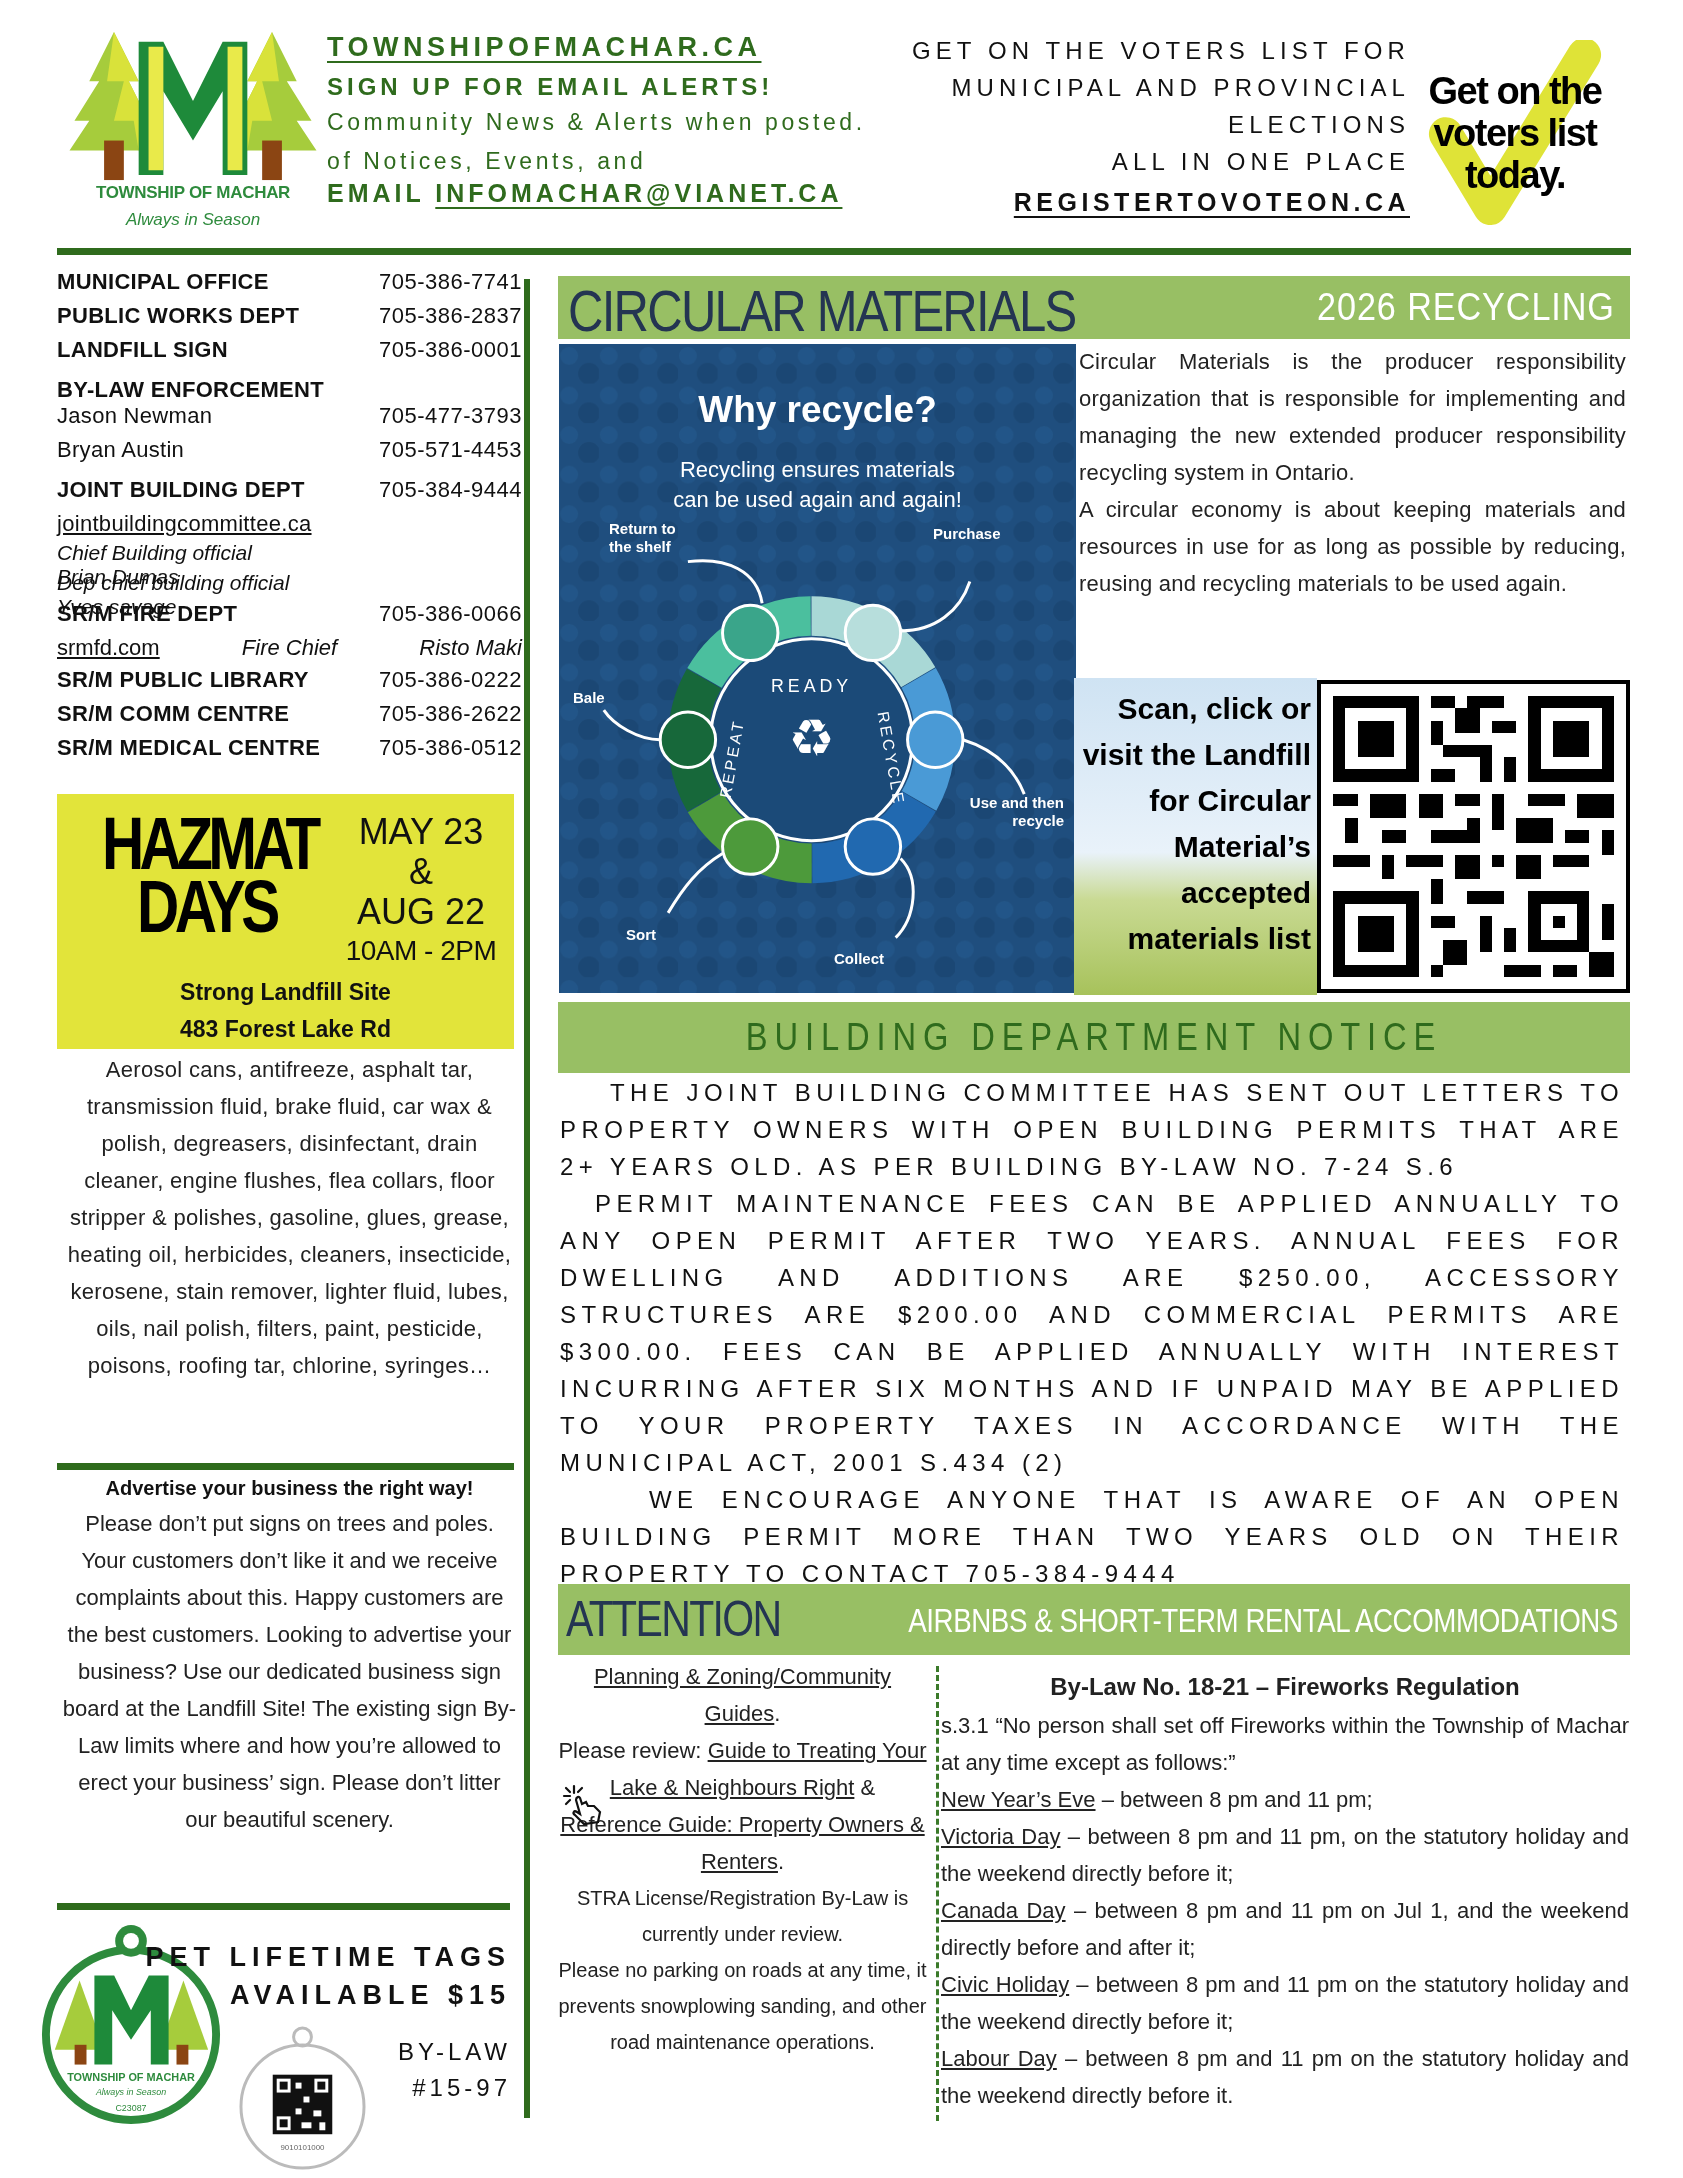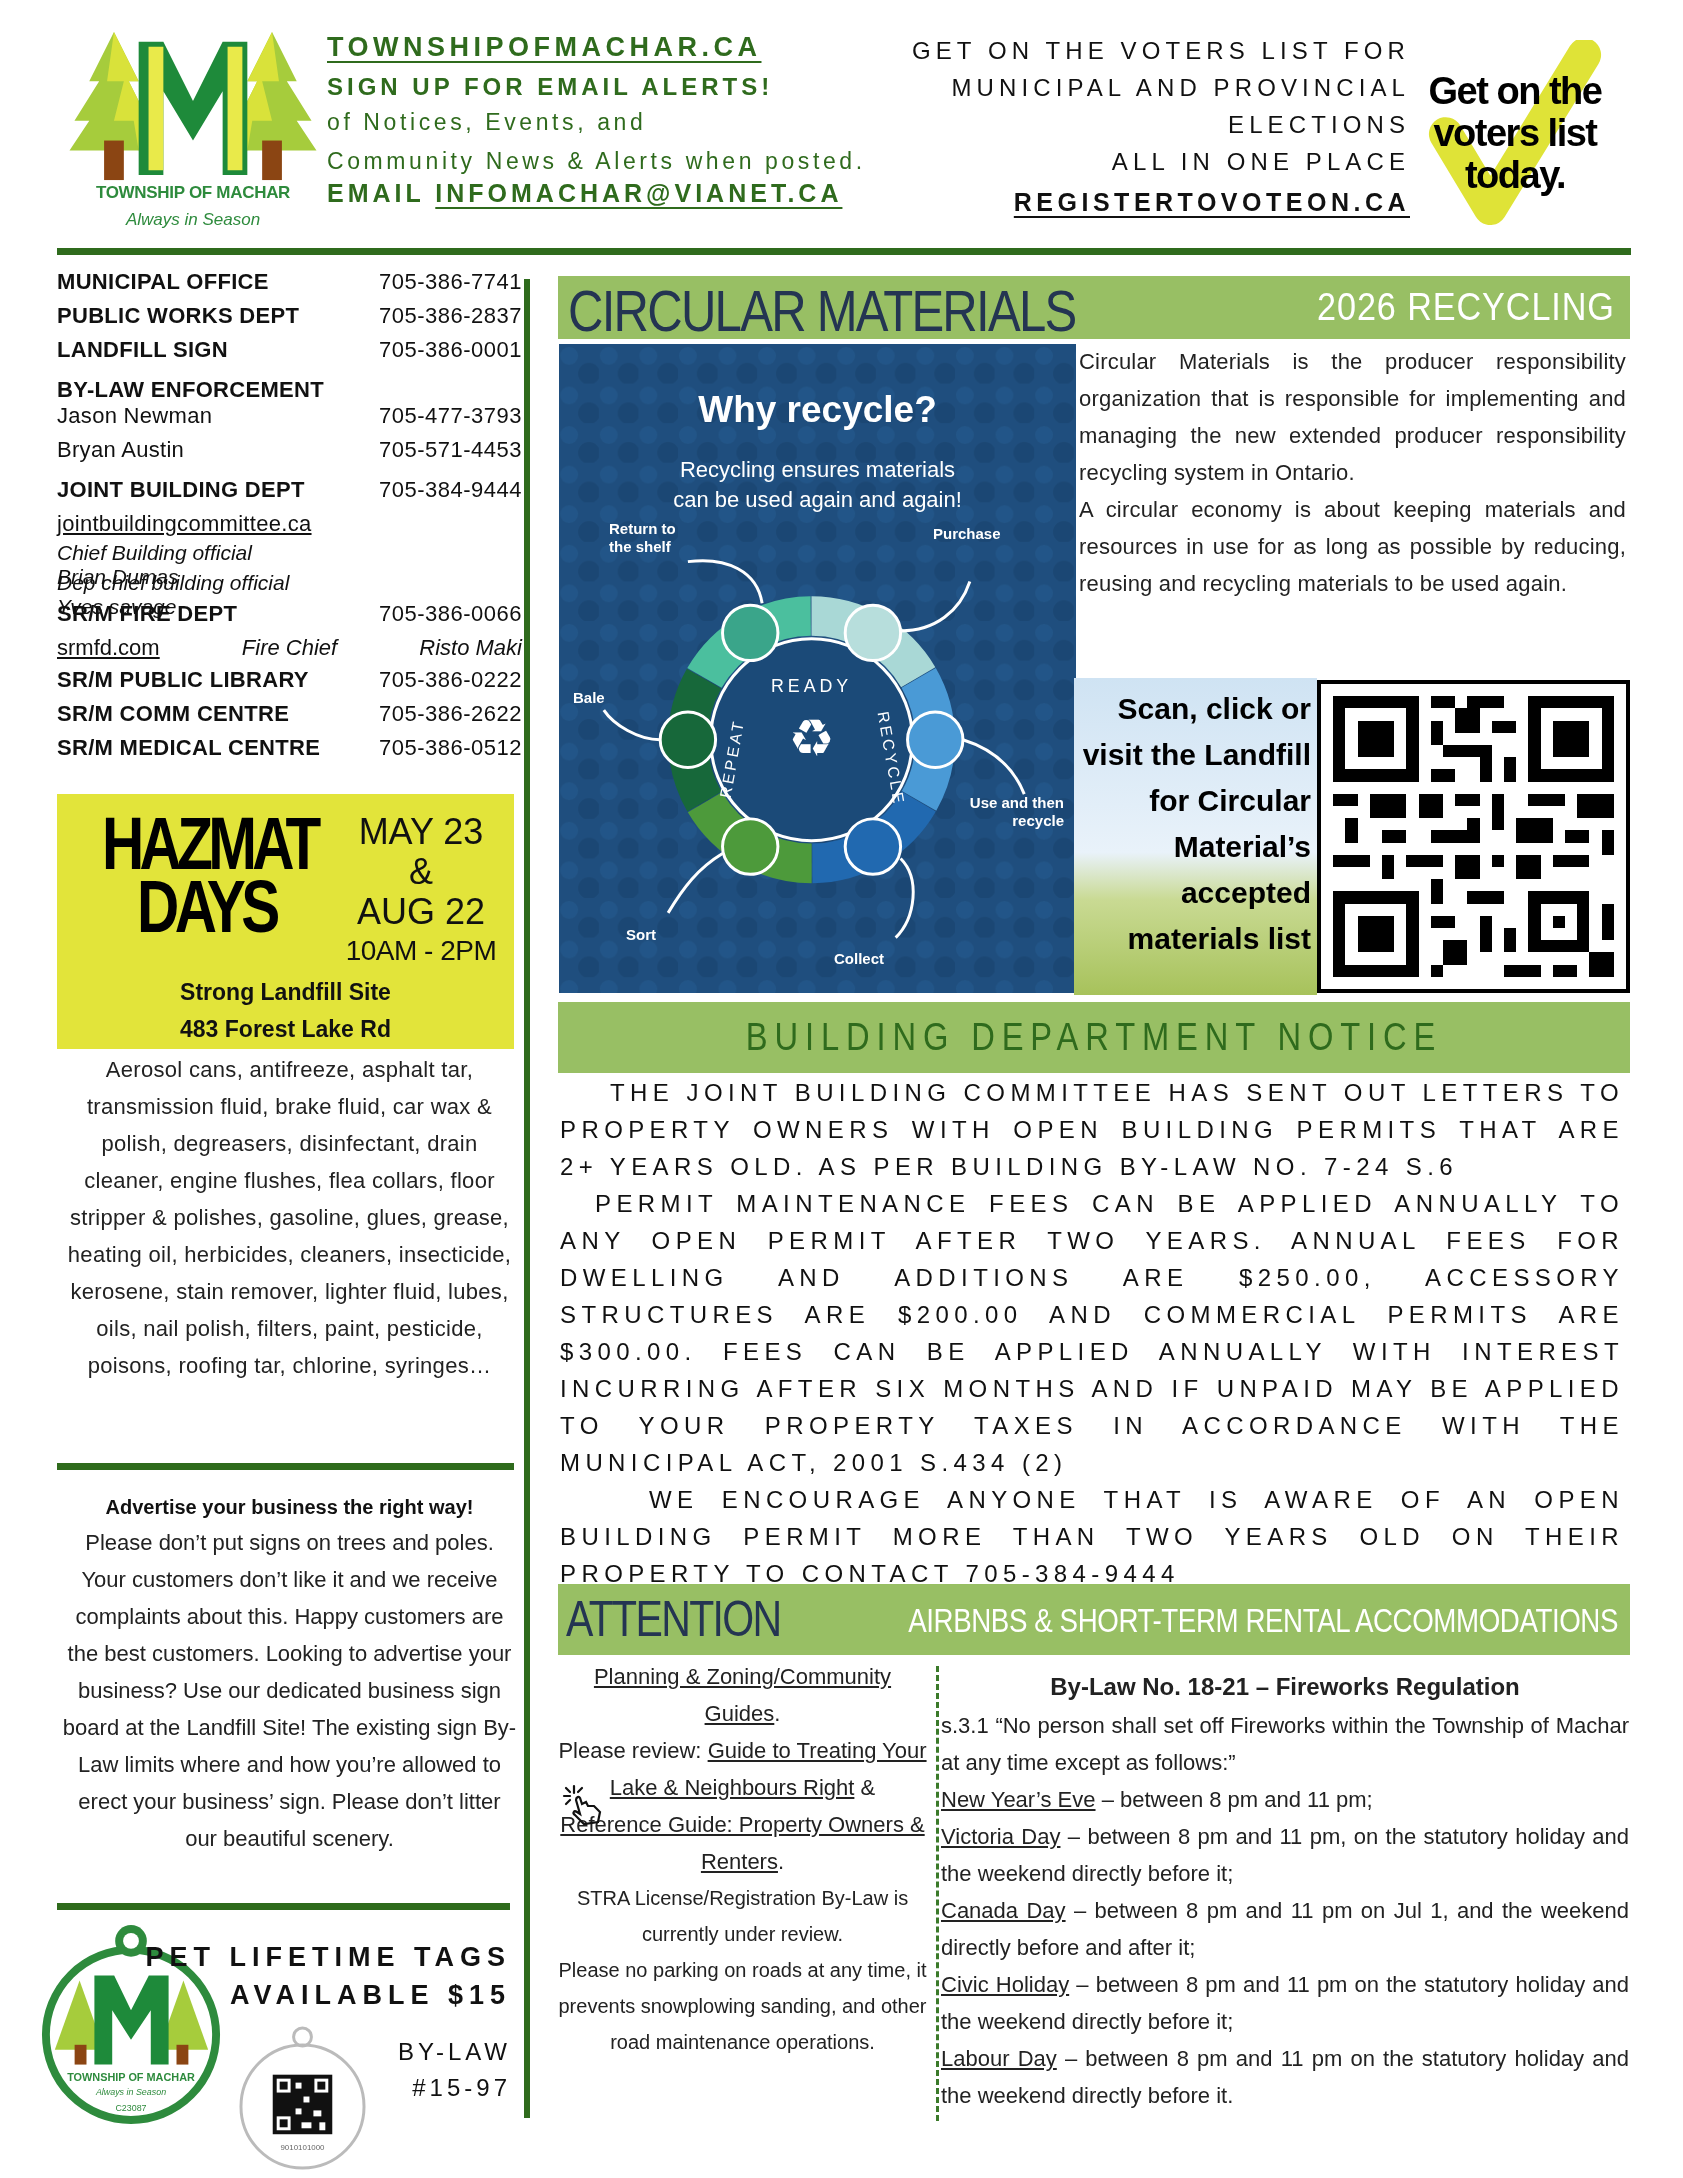--- a/index.html
+++ b/index.html
@@ -45,21 +45,21 @@
   #hazmat { position: absolute; left: 57px; top: 794px; width: 457px; height: 255px; background: #e2e43a; }
   #hazmat .title { position: absolute; left: 45px; top: 18px; font-family: "Liberation Sans Narrow", "Liberation Sans", sans-serif; font-weight: 900; font-size: 75px; line-height: 63px; letter-spacing: -6px; transform: scaleX(0.78); transform-origin: left top; color: #000; }
   #hazmat .title .l2 { padding-left: 45px; }
   #hazmat .dates { position: absolute; left: 275px; top: 18px; width: 178px; text-align: center; font-size: 36px; line-height: 40px; color: #111; }
   #hazmat .time { position: absolute; left: 275px; top: 141px; width: 178px; text-align: center; font-size: 28px; color: #111; letter-spacing: -0.5px; }
   #hazmat .site { position: absolute; left: 0; top: 180px; width: 457px; text-align: center; font-weight: bold; font-size: 23px; line-height: 37px; }
 
   #hazmat-list { position: absolute; left: 61px; top: 1051px; width: 457px; text-align: center; font-size: 22px; line-height: 37px; letter-spacing: 0.3px; color: #222; }
   #hazmat-rule { position: absolute; left: 57px; top: 1463px; width: 457px; height: 7px; background: #2f6b1d; }
 
-  #advertise { position: absolute; left: 61px; top: 1471px; width: 457px; text-align: center; margin-top: 19px; }
+  #advertise { position: absolute; left: 61px; top: 1471px; width: 457px; text-align: center; }
   #advertise .head { font-weight: bold; font-size: 20px; line-height: 34px; }
   #advertise .body { font-size: 22px; line-height: 37px; color: #222; }
 
   #pet-rule { position: absolute; left: 57px; top: 1903px; width: 453px; height: 7px; background: #2f6b1d; }
   #pet { position: absolute; left: 40px; top: 1911px; width: 475px; height: 208px; }
   #pet .tag1 { position: absolute; left: 0; top: 10px; width: 183px; height: 208px; }
   #pet .tag2 { position: absolute; left: 198px; top: 114px; width: 129px; height: 149px; }
   #pet .h1 { position: absolute; right: 4px; top: 4px; font-weight: 900; font-size: 27px; letter-spacing: 6px; line-height: 38px; text-align: right; margin-top: 23px; }
   #pet .h2 { position: absolute; right: 4px; top: 123px; font-size: 24px; letter-spacing: 4px; line-height: 36px; text-align: right; }
 
@@ -118,22 +118,22 @@
       <polygon points="80,25 95,25 95,150 80,150" fill="#e9ea4a"></polygon>
       <polygon points="160,25 175,25 175,150 160,150" fill="#e9ea4a"></polygon>
     </svg>
     <div class="logo-name">TOWNSHIP OF MACHAR</div>
     <div class="logo-tag">Always in Season</div>
   </div>
 
   <div id="hdr-center">
     <div class="site link">TOWNSHIPOFMACHAR.CA</div>
     <div class="signup">SIGN UP FOR EMAIL ALERTS!</div>
+    <div class="sub">Community News &amp; Alerts when posted.</div>
     <div class="sub">of Notices, Events, and</div>
-    <div class="sub">Community News &amp; Alerts when posted.</div>
     <div class="email">
       <span>EMAIL</span>
       <span class="addr">INFOMACHAR@VIANET.CA</span>
     </div>
   </div>
 
   <div id="hdr-right">
     <div class="line">GET ON THE VOTERS LIST FOR</div>
     <div class="line">MUNICIPAL AND PROVINCIAL</div>
     <div class="line">ELECTIONS</div>

